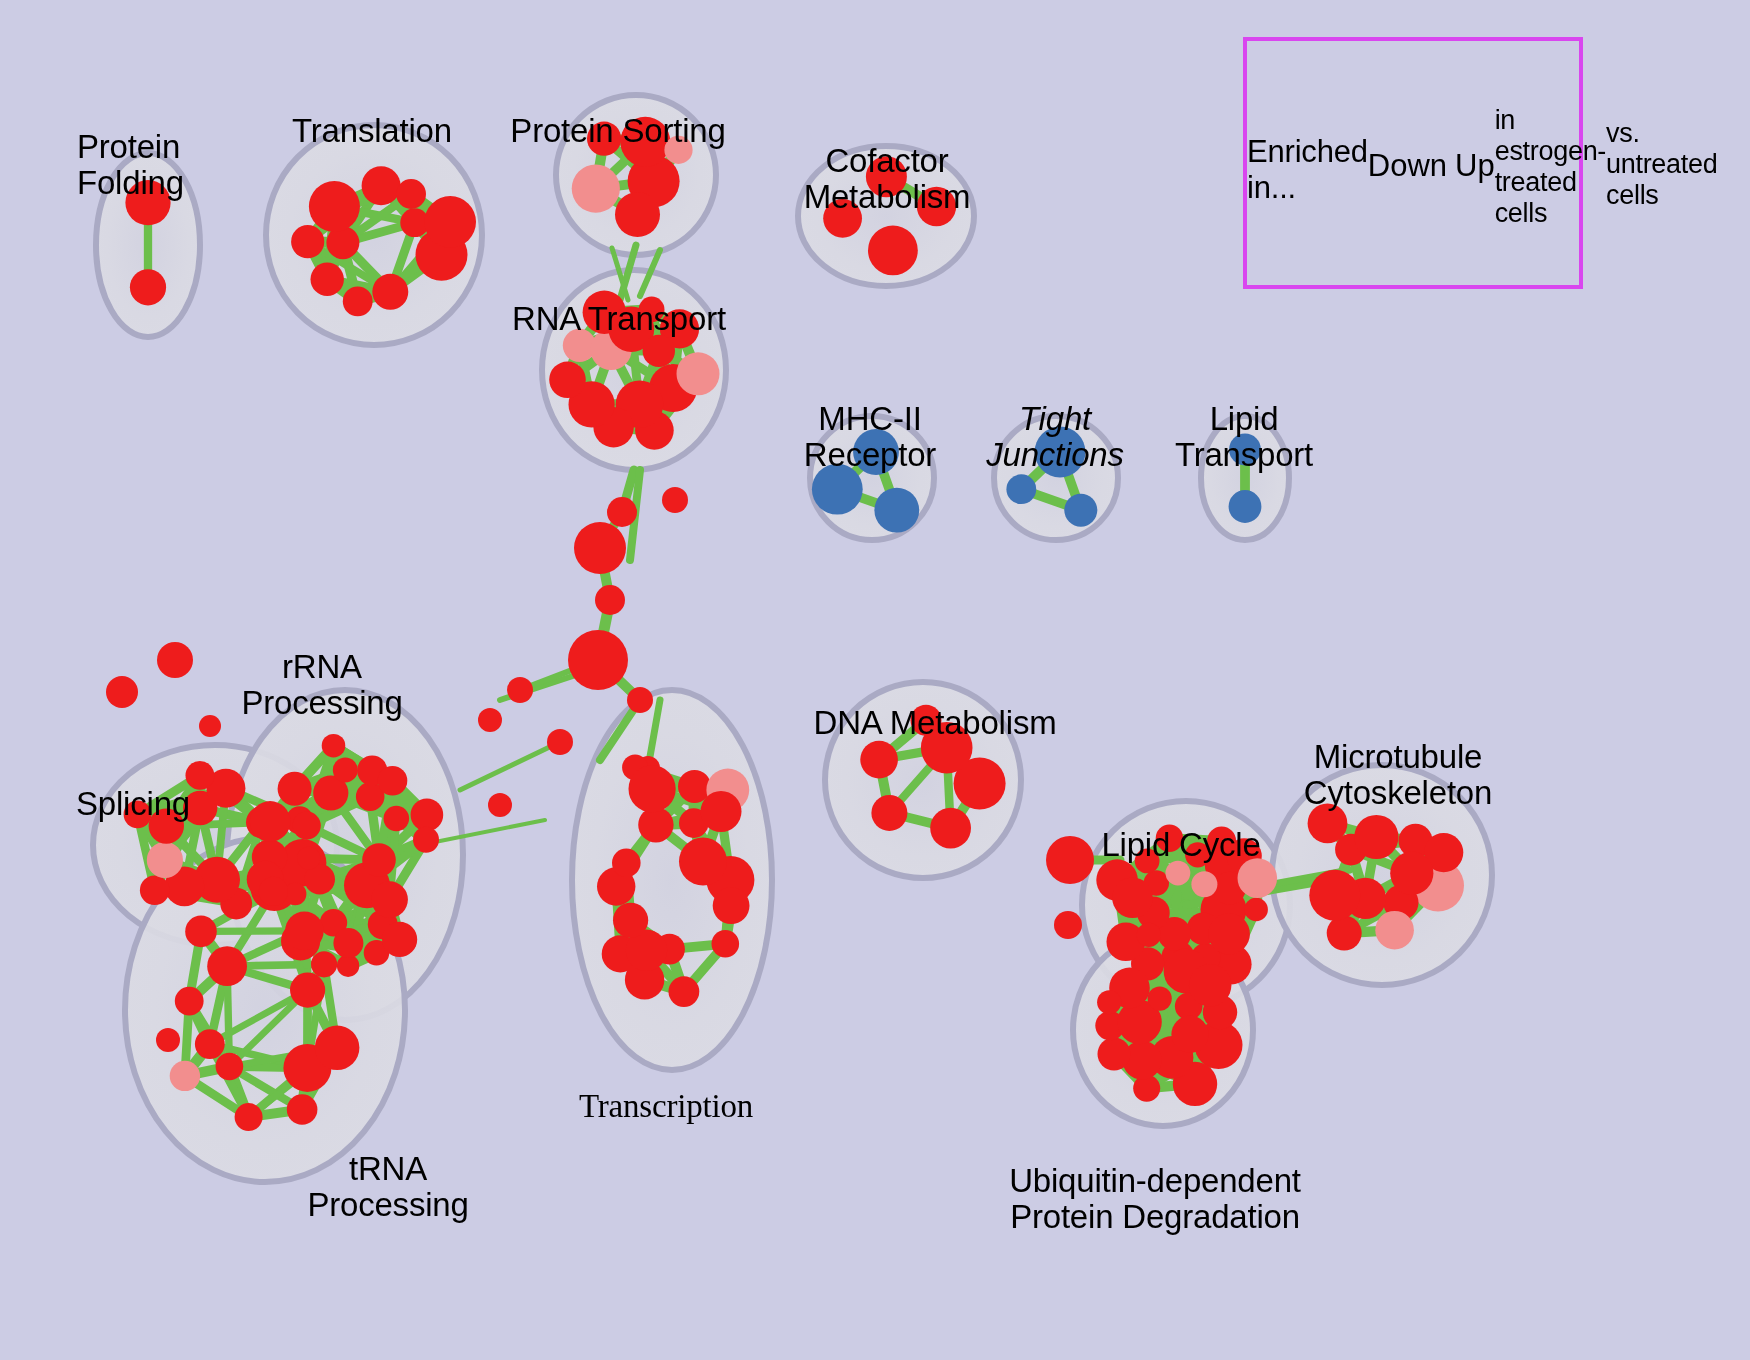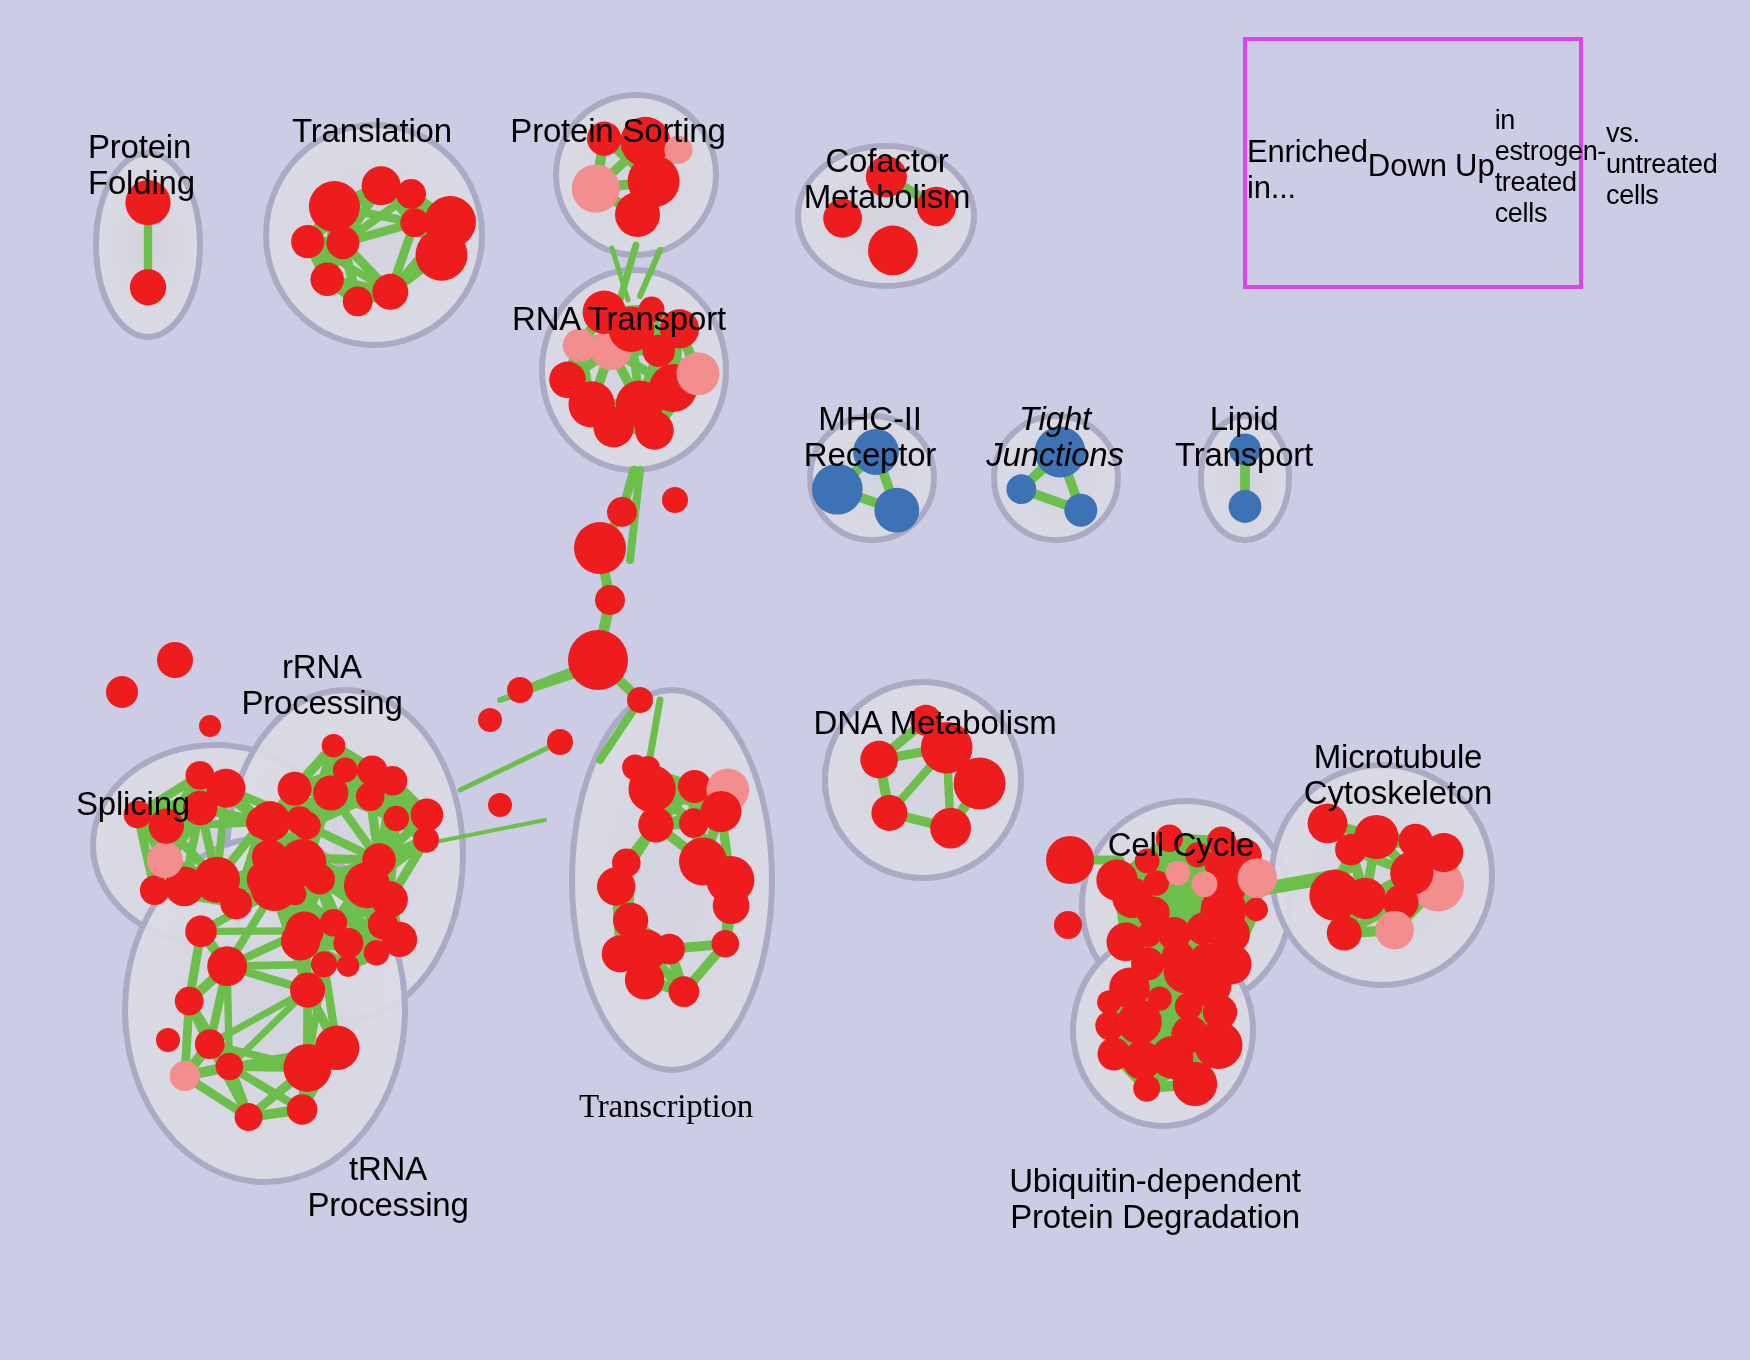--- a/index.html
+++ b/index.html
@@ -937,21 +937,21 @@
         <circle cx="1109.2" cy="1002.3" r="12.1" fill="#ee1c1c"></circle>
         <circle cx="1159.7" cy="998.6" r="12.1" fill="#ee1c1c"></circle>
         <circle cx="1185.9" cy="971.1" r="22.3" fill="#ee1c1c"></circle>
         <circle cx="1188.7" cy="1006.3" r="13.8" fill="#ee1c1c"></circle>
         <circle cx="1220.0" cy="1012.2" r="17.2" fill="#ee1c1c"></circle>
         <circle cx="1210.2" cy="985.3" r="21.2" fill="#ee1c1c"></circle>
         <circle cx="1190.0" cy="1034.3" r="18.6" fill="#ee1c1c"></circle>
       </g>
   </svg>
 
-  <div class="cluster-label cl-left" style="left:88px;top:58px;">
+  <div class="cluster-label cl-left" style="left:77px;top:58px;">
     <div><div>Protein</div><div>Folding</div></div>
   </div>
   <div class="cluster-label cl-center" style="left:372px;top:42px;">
     <div>Translation</div>
   </div>
   <div class="cluster-label cl-center" style="left:618px;top:42px;">
     <div>Protein Sorting</div>
   </div>
   <div class="cluster-label cl-center" style="left:619px;top:230px;">
     <div>RNA Transport</div>
@@ -977,21 +977,21 @@
   <div class="cluster-label cl-center" style="left:388px;top:1080px;">
     <div><div>tRNA</div><div>Processing</div></div>
   </div>
   <div class="cluster-label cl-center" style="left:666px;top:1018px;font-family:Liberation Serif, serif;">
     <div>Transcription</div>
   </div>
   <div class="cluster-label cl-center" style="left:935px;top:634px;">
     <div>DNA Metabolism</div>
   </div>
   <div class="cluster-label cl-center" style="left:1181px;top:756px;">
-    <div>Cell Cycle</div>
+    <div>Lipid Cycle</div>
   </div>
   <div class="cluster-label cl-center" style="left:1398px;top:668px;">
     <div><div>Microtubule</div><div>Cytoskeleton</div></div>
   </div>
   <div class="cluster-label cl-center" style="left:1155px;top:1092px;">
     <div><div>Ubiquitin-dependent</div><div>Protein Degradation</div></div>
   </div>
 
   <div id="legend">
     <div id="legend-title">Enriched in...</div>

